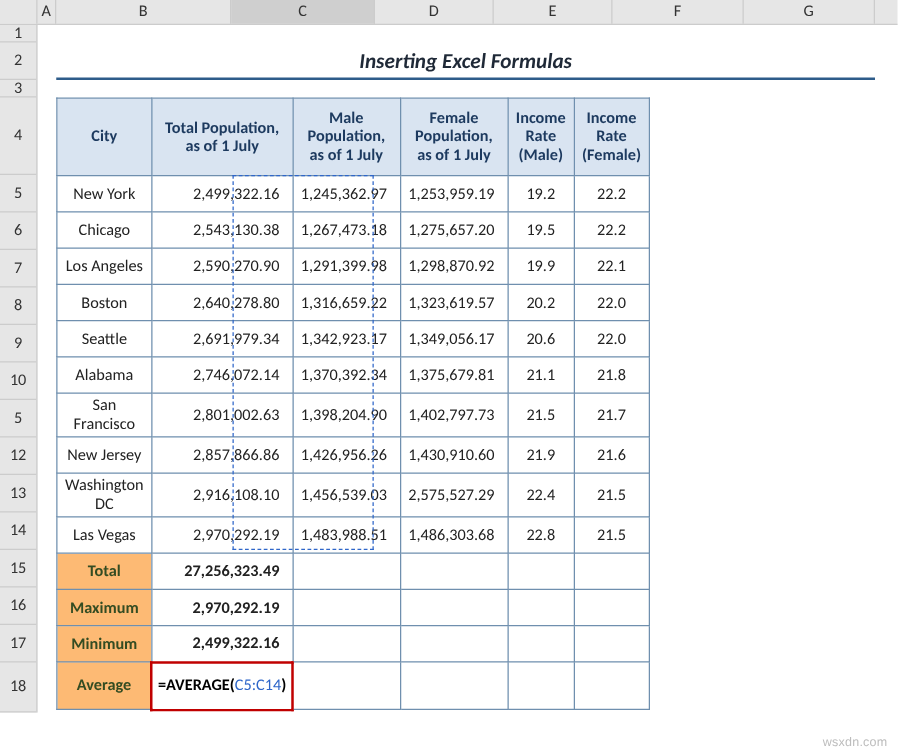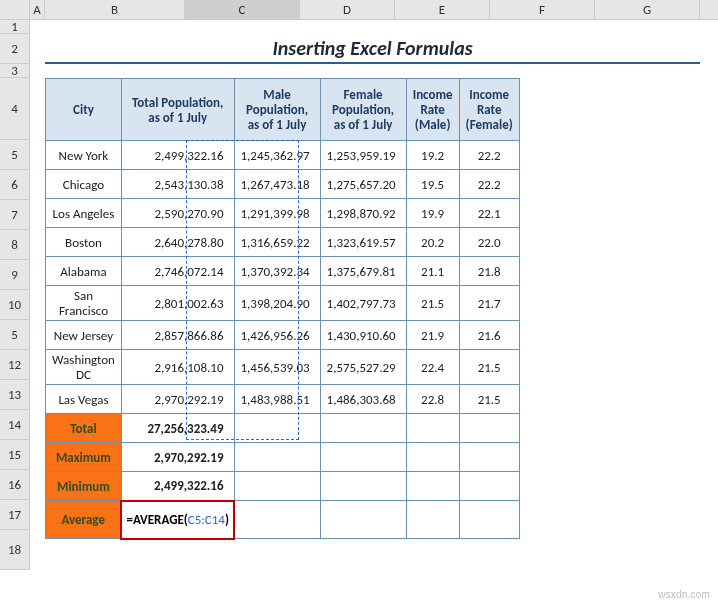--- a/index.html
+++ b/index.html
@@ -30,42 +30,42 @@
 
   .r1 { height: 14px; }
   .r2 { height: 30px; }
   .r3 { height: 14px; }
   .r4 { height: 62px; }
   .rstd { height: 30px; }
   .r18 { height: 40px; text-align: right; }
 
   .merged-title { position:absolute; left:15px; top:14px; width: 655px; height:30px;
     display:flex; align-items:center; justify-content:center;
-    font-family: Calibri, sans-serif; font-size:20px; font-weight:600; color:#1f2937;
+    font-family: Calibri, sans-serif; font-size:17px; font-weight:600; color:#1f2937;
     border-bottom: 2.5px solid #2e5c8a;
     font-style: italic;
   }
 
   table.data { border-collapse: collapse; position:absolute; left:15px; top:58px; }
   table.data th, table.data td { border: 1px solid #6f8fae; padding: 2px 6px; }
   table.data th { background:#d9e4f1; font-weight:700; color:#1d3a5f; text-align:center;
     height:62px; font-size:13px; }
   table.data td { height:29px; background:#fff; text-align:center; font-size:13px; }
   table.data td.num { text-align:right; padding-right:10px; }
   table.data td.city { text-align:center; }
 
   
   .cB { width: 140px; }
   .cC { width: 115px; }
   .cD { width: 95px; }
   .cE { width: 95px; }
   .cF { width: 105px; }
   .cG { width: 105px; }
 
-  tr.summary td:first-child { background:#f97316; font-weight:700; color:#344c22; }
+  tr.summary td:first-child { background:#fdba74; font-weight:700; color:#344c22; }
   tr.summary td { }
   tr.summary td.cC { font-weight:700; }
 
   
   .formula-cell { border: 2.5px solid #c00000 !important; text-align:right;
     padding:2px 4px !important; font-size:12px; line-height:1.2; position:relative; }
   .formula-txt .fn { color:#000; }
   .formula-txt .ref { color:#2e66c9; font-weight:500; }
 
   
@@ -164,20 +164,28 @@
           </tr>
           <tr>
             <td class="city">Boston</td>
             <td class="num cC">2,640,278.80</td>
             <td class="num">1,316,659.22</td>
             <td class="num">1,323,619.57</td>
             <td>20.2</td>
             <td>22.0</td>
           </tr>
           <tr>
+            <td class="city">Seattle</td>
+            <td class="num cC">2,691,979.34</td>
+            <td class="num">1,342,923.17</td>
+            <td class="num">1,349,056.17</td>
+            <td>20.6</td>
+            <td>22.0</td>
+          </tr>
+          <tr>
             <td class="city">Alabama</td>
             <td class="num cC">2,746,072.14</td>
             <td class="num">1,370,392.34</td>
             <td class="num">1,375,679.81</td>
             <td>21.1</td>
             <td>21.8</td>
           </tr>
           <tr>
             <td class="city">San Francisco</td>
             <td class="num cC">2,801,002.63</td>

